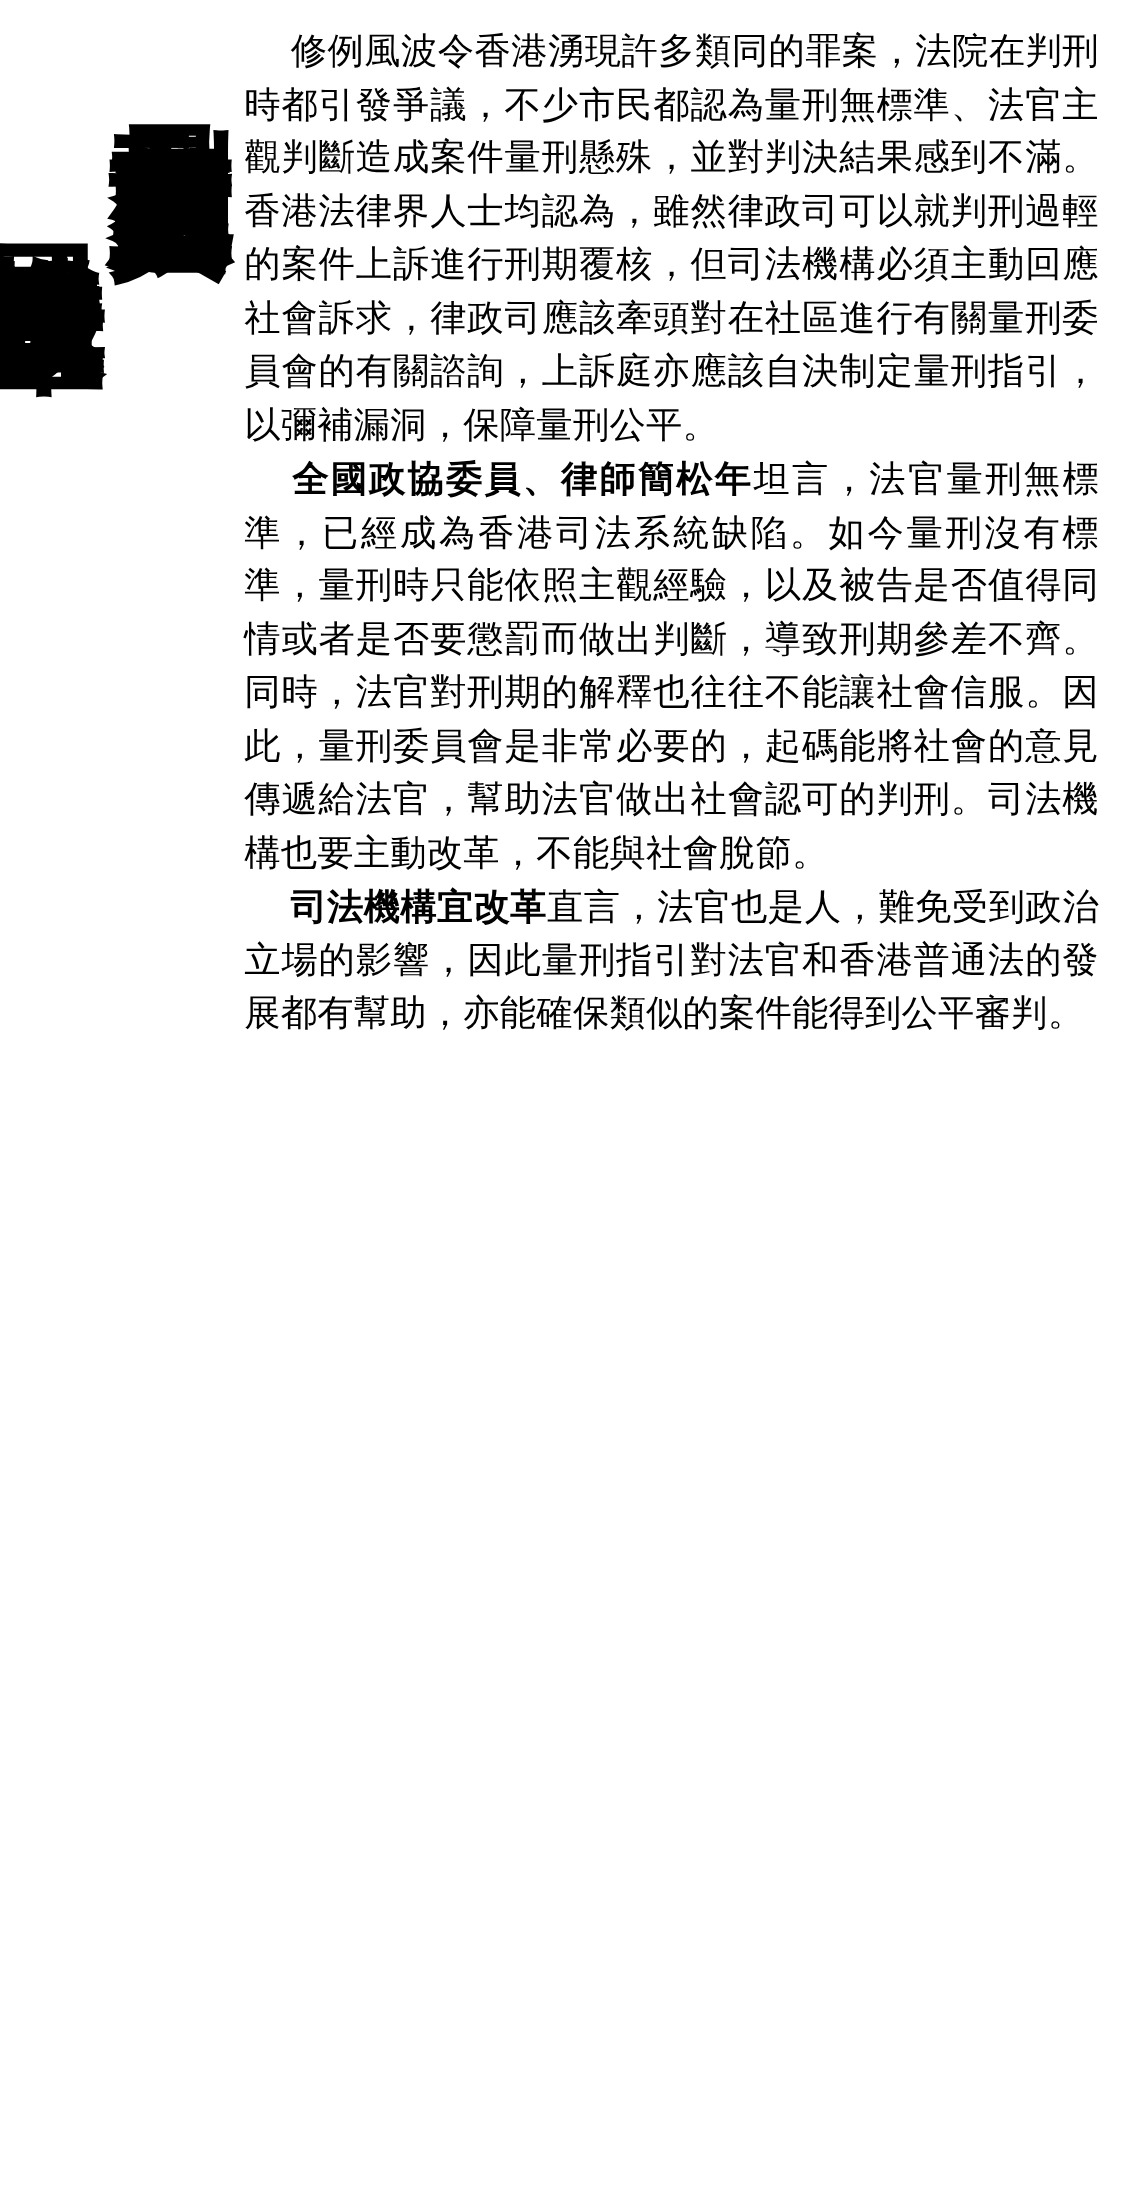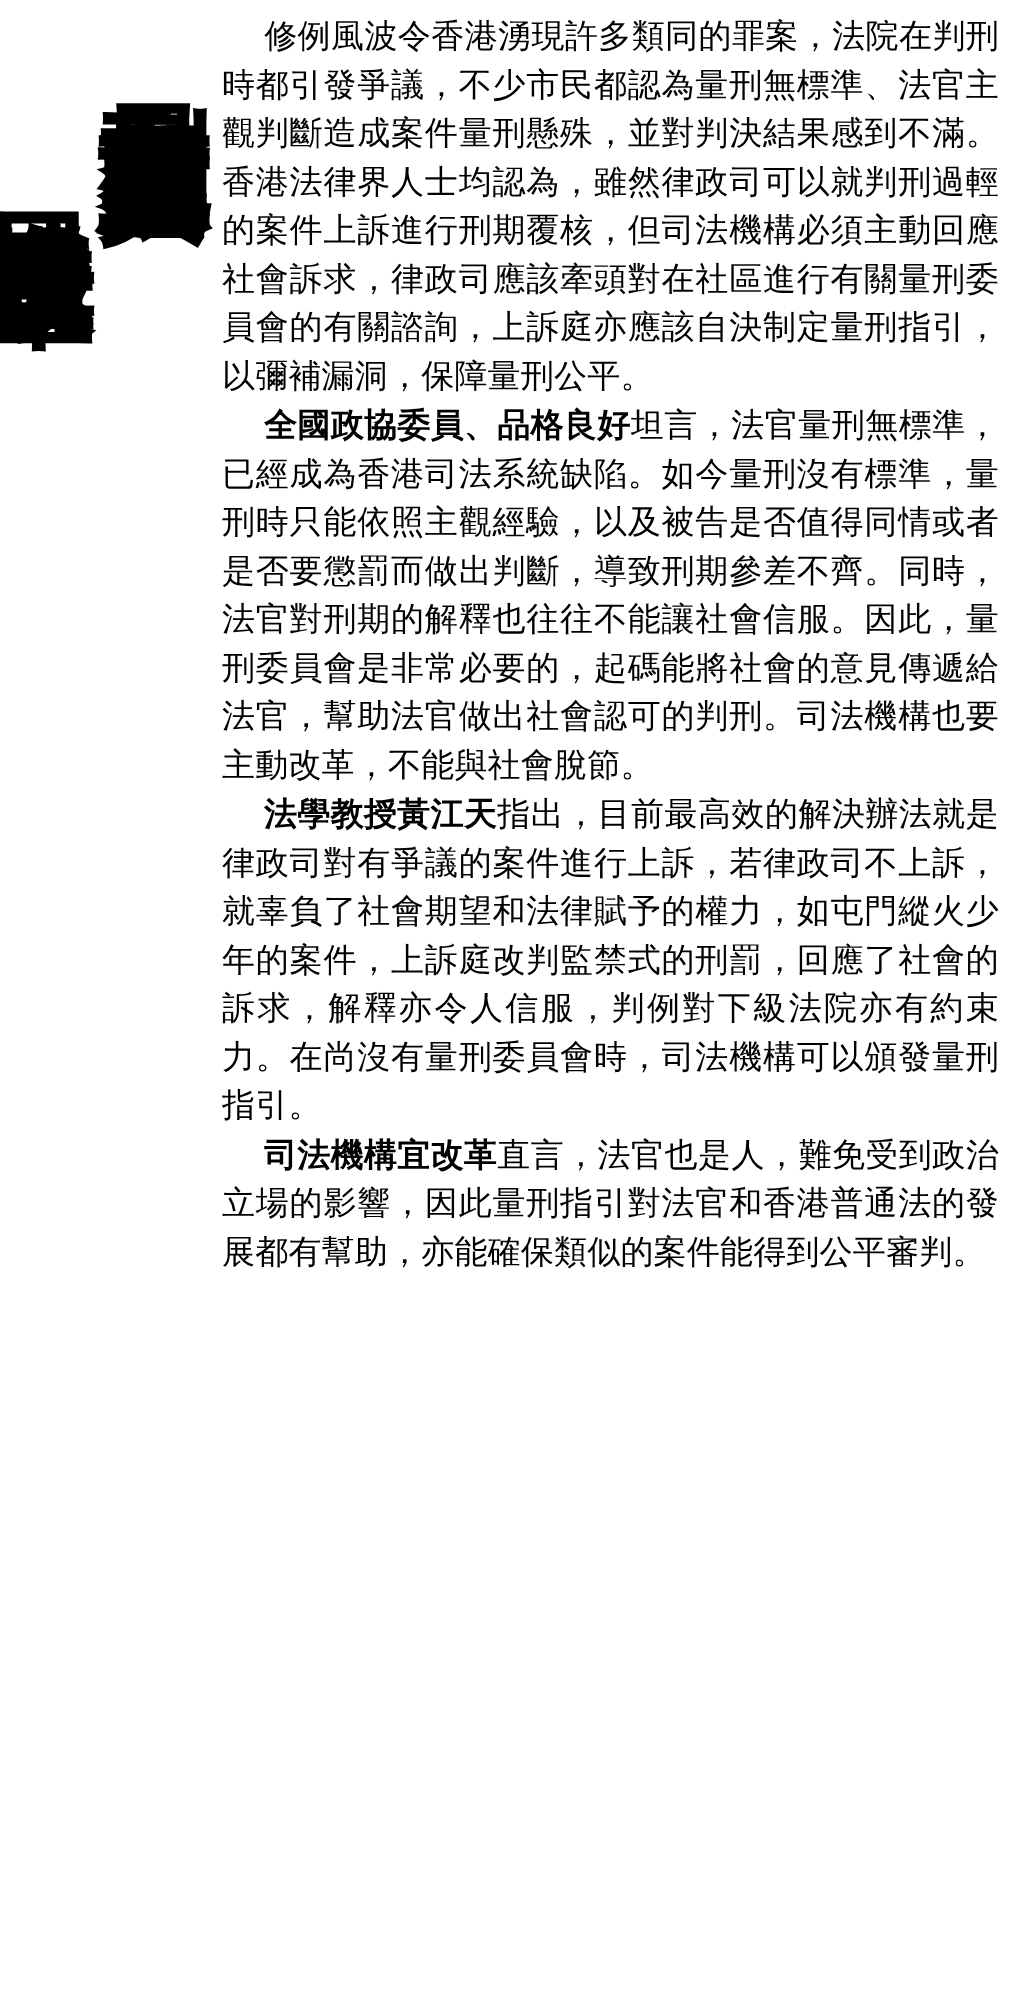--- a/index.html
+++ b/index.html
@@ -14,21 +14,21 @@
     color: #000000;
     overflow: hidden;
   }
   .page {
     width: 1021px;
     height: 1999px;
     position: relative;
     display: flex;
     flex-direction: row;
     box-sizing: border-box;
-    padding: 10px 20px 10px 14px;
+    padding: 20px 20px 10px 14px;
   }
 
   
   .headline-col {
     width: 200px;
     flex: 0 0 200px;
     display: flex;
     flex-direction: row-reverse;
     justify-content: flex-start;
     align-items: flex-start;
@@ -87,27 +87,24 @@
     <div class="headline-line secondary">司法機構宜改革</div>
   </div>
 
   <div class="body-col">
 
     <p class="para">
       <span class="indent"></span><span>修例風波令香港湧現許多類同的罪案，法院在判刑時都引發爭議，不少市民都認為量刑無標準、法官主觀判斷造成案件量刑懸殊，並對判決結果感到不滿。香港法律界人士均認為，雖然律政司可以就判刑過輕的案件上訴進行刑期覆核，但司法機構必須主動回應社會訴求，律政司應該牽頭對在社區進行有關量刑委員會的有關諮詢，上訴庭亦應該自決制定量刑指引，以彌補漏洞，保障量刑公平。</span>
     </p>
 
     <p class="para">
-      <span class="indent"></span><span class="lead">全國政協委員、品格良好</span><span>坦言，法官量刑無標準，已經成為香港司法系統缺陷。如今量刑沒有標準，量刑時只能依照主觀經驗，以及被告是否值得同情或者是否要懲罰而做出判斷，導致刑期參差不齊。同時，法官對刑期的解釋也往往不能讓社會信服。因此，量刑委員會是非常必要的，起碼能將社會的意見傳遞給法官，幫助法官做出社會認可的判刑。司法機構也要主動改革，不能與社會脫節。</span>
+      <span class="indent"></span><span class="lead">全國政協委員、律師簡松年</span><span>坦言，法官量刑無標準，已經成為香港司法系統缺陷。如今量刑沒有標準，量刑時只能依照主觀經驗，以及被告是否值得同情或者是否要懲罰而做出判斷，導致刑期參差不齊。同時，法官對刑期的解釋也往往不能讓社會信服。因此，量刑委員會是非常必要的，起碼能將社會的意見傳遞給法官，幫助法官做出社會認可的判刑。司法機構也要主動改革，不能與社會脫節。</span>
     </p>
 
 
-    <p class="para">
-      <span class="indent"></span><span class="lead">法學教授黃江天</span><span>指出，目前最高效的解決辦法就是律政司對有爭議的案件進行上訴，若律政司不上訴，就辜負了社會期望和法律賦予的權力，如屯門縱火少年的案件，上訴庭改判監禁式的刑罰，回應了社會的訴求，解釋亦令人信服，判例對下級法院亦有約束力。在尚沒有量刑委員會時，司法機構可以頒發量刑指引。</span>
-    </p>
 
     <p class="para">
       <span class="indent"></span><span class="lead">司法機構宜改革</span><span>直言，法官也是人，難免受到政治立場的影響，因此量刑指引對法官和香港普通法的發展都有幫助，亦能確保類似的案件能得到公平審判。</span>
     </p>
 
 
   </div>
 </div>
 
 </body></html>

